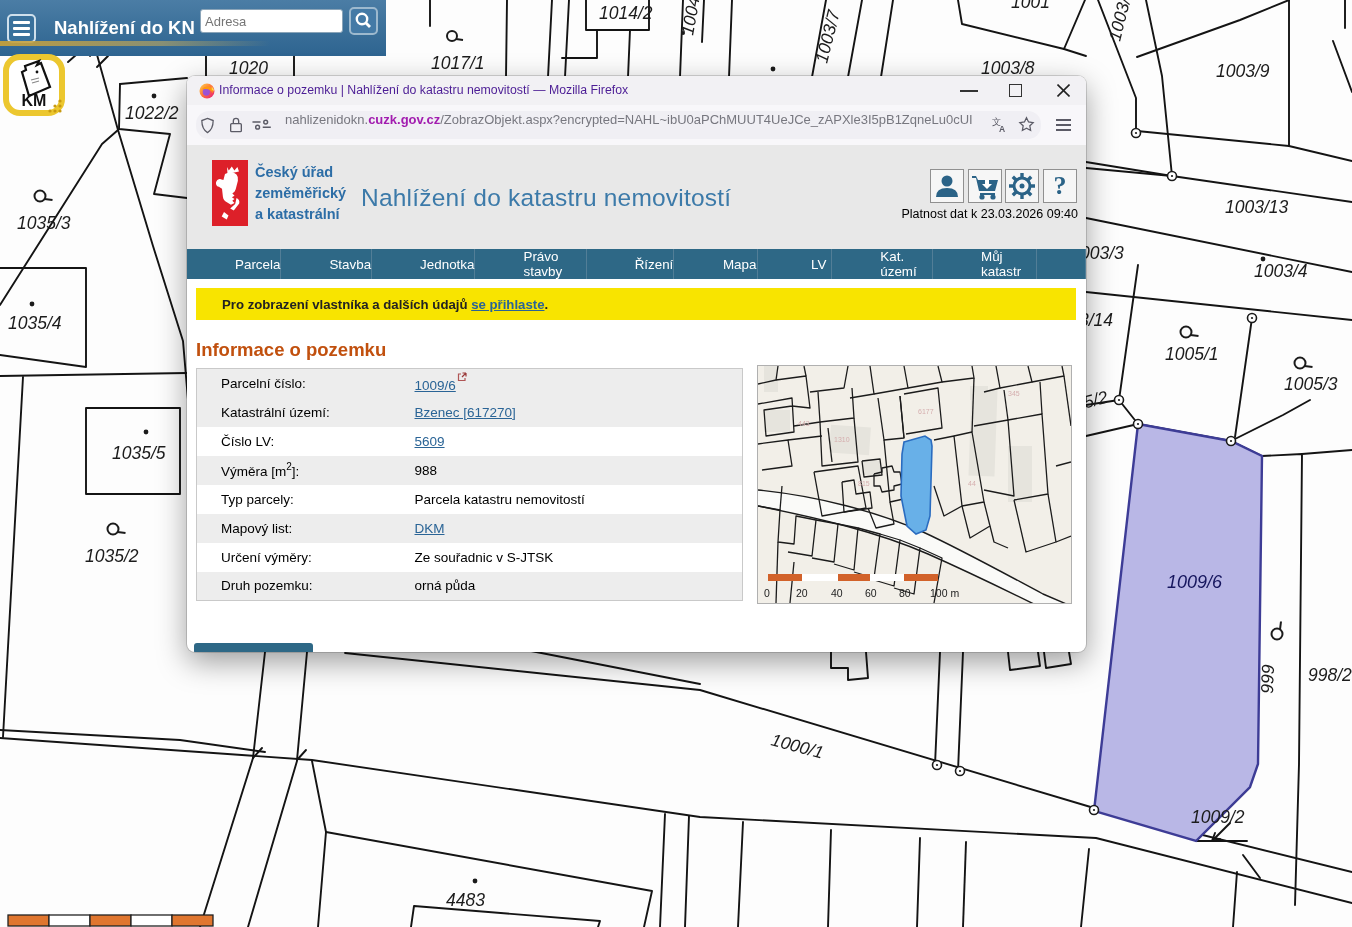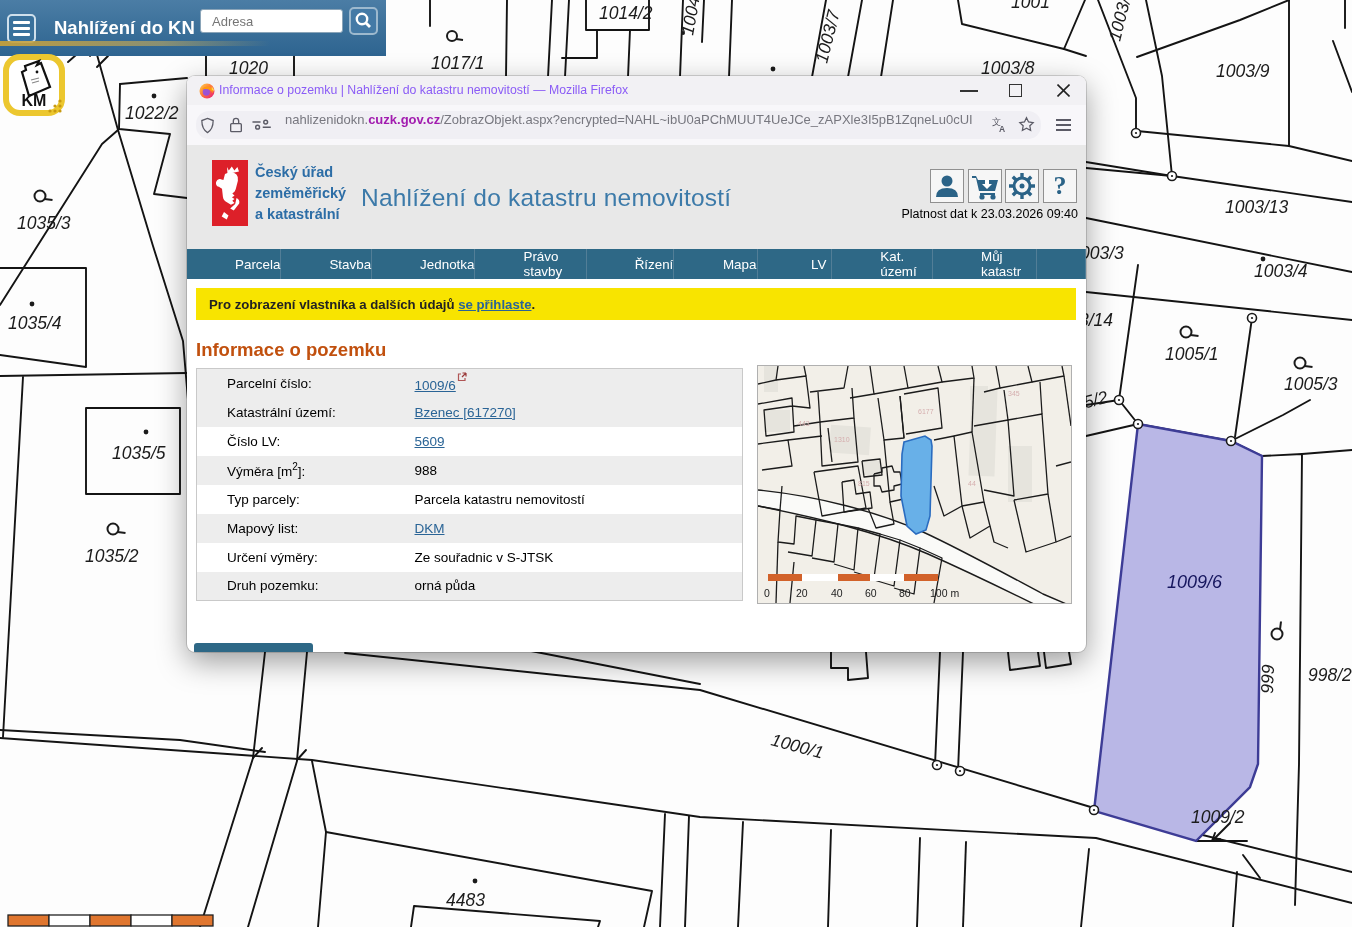--- a/index.html
+++ b/index.html
@@ -11,39 +11,39 @@
   
   #topbar { position:absolute; left:0; top:0; width:386px; height:56px;
     background:linear-gradient(180deg,#4b7da5 0%, #3a6f99 55%, #2e6490 100%);
     display:flex; align-items:center; }
   #topbar .burger { width:29px; height:29px; margin-left:7px; border:2px solid #cfe0ec;
     border-radius:5px; background:#39719c; display:flex; flex-direction:column;
     justify-content:center; gap:3px; padding:0 4px; }
   #topbar .burger i { display:block; height:3px; background:#fff; border-radius:1px; }
   #topbar .t { color:#fff; font-size:18.5px; font-weight:bold; margin-left:18px; }
   #topbar input { position:absolute; left:200px; top:9px; width:143px; height:24px;
-    border:1px solid #8aa4b8; border-radius:3px; font-size:13px; padding-left:11px; color:#999;
+    border:1px solid #8aa4b8; border-radius:3px; font-size:13px; padding-left:4px; color:#999;
     font-family:"Liberation Sans", sans-serif; }
   #topbar .srch { position:absolute; left:349px; top:7px; width:29px; height:28px;
     background:#447aa6; border:2px solid #9db9ce; border-radius:5px; }
   #tanstrip { position:absolute; left:0; top:41px; height:5px; width:270px;
     background:linear-gradient(90deg, rgba(196,160,60,.95), rgba(205,175,90,.55) 60%, rgba(210,180,100,0)); }
 
   
   #kmbox { position:absolute; left:3px; top:54px; width:62px; height:62px;
     border:6px solid #ecc72f; border-radius:17px; background:#fff; }
   #kmbox .km { position:absolute; left:0; right:0; bottom:0px; text-align:center;
     font-size:16px; font-weight:bold; color:#111; }
 
   
   #win { position:absolute; left:187px; top:76px; width:899px; height:576px;
     background:#fff; border-radius:8px; box-shadow:0 10px 30px rgba(0,0,0,.38), 0 0 0 1px rgba(0,0,0,.15);
     overflow:hidden; }
   #titlebar { position:relative; height:29px; background:#f2f1f4; }
-  #titlebar .txt { position:absolute; left:32px; top:7px; font-size:12.3px; color:#8b5cf6; }
+  #titlebar .txt { position:absolute; left:32px; top:7px; font-size:12.3px; color:#4c1d95; }
   #titlebar .min { position:absolute; left:773px; top:14px; width:18px; height:2px; background:#333; }
   #titlebar .max { position:absolute; left:822px; top:8px; width:13px; height:13px; border:1.6px solid #333; }
   
   #toolbar { position:relative; height:40px; background:#f8f7fa; }
   #urlfield { position:absolute; left:9px; top:6px; width:845px; height:28px; background:#f0eff4; border-radius:13px; }
   #urltext { position:absolute; left:98px; top:7px; font-size:13px; color:#77777f; white-space:nowrap; }
   #urltext b { color:#a21caf; font-weight:bold; }
   #content { position:relative; height:507px; background:#fff;border-radius:15px; }
 
   
@@ -55,31 +55,31 @@
   #hdr .platnost { position:absolute; right:8px; top:62px; font-size:12.5px; color:#000; }
 
   
   #nav { position:absolute; left:0; top:104px; width:899px; height:30px; background:#2e6886; display:flex; }
   #nav div { color:#fff; font-size:13.4px; display:flex; align-items:center; justify-content:center;
     border-right:1px solid #527e97;margin-left:48px; }
 
   
   #yellow { position:absolute; left:9px; top:143px; width:880px; height:32px; background:#f8e400;
     display:flex; align-items:center; font-size:13.2px; font-weight:bold; color:#222; }
-  #yellow span { padding-left:13px; }
+  #yellow span { padding-left:26px; }
   #yellow a { color:#2a6496; text-decoration:underline; }
 
   
   #h1x { position:absolute; left:9px; top:194px; font-size:18.5px; font-weight:bold; color:#c1500e; }
 
   
   #tbl { position:absolute; left:9px; top:223px; width:547px; border:1px solid #c9c9c9; border-collapse:collapse; }
   #tbl td { height:29px; font-size:13.5px; color:#000; vertical-align:middle; }
   #tbl tr.g { background:#ededed; }
-  #tbl td.l { padding-left:30px; width:218px; }
+  #tbl td.l { padding-left:24px; width:218px; }
   #tbl a { color:#2a6496; text-decoration:underline; }
   sup.ext { display:inline-block; width:9px; height:9px; margin-left:1px; position:relative; top:-2px; }
 
   
   #mini { position:absolute; left:570px; top:220px; width:315px; height:239px; border:1px solid #b0b0b0; background:#f2efe8; overflow:hidden; }
 
   #bluebar { position:absolute; left:7px; top:498px; width:119px; height:9px; background:#2e6886; border-radius:3px 3px 0 0; }
 </style>
 </head>
 <body>

